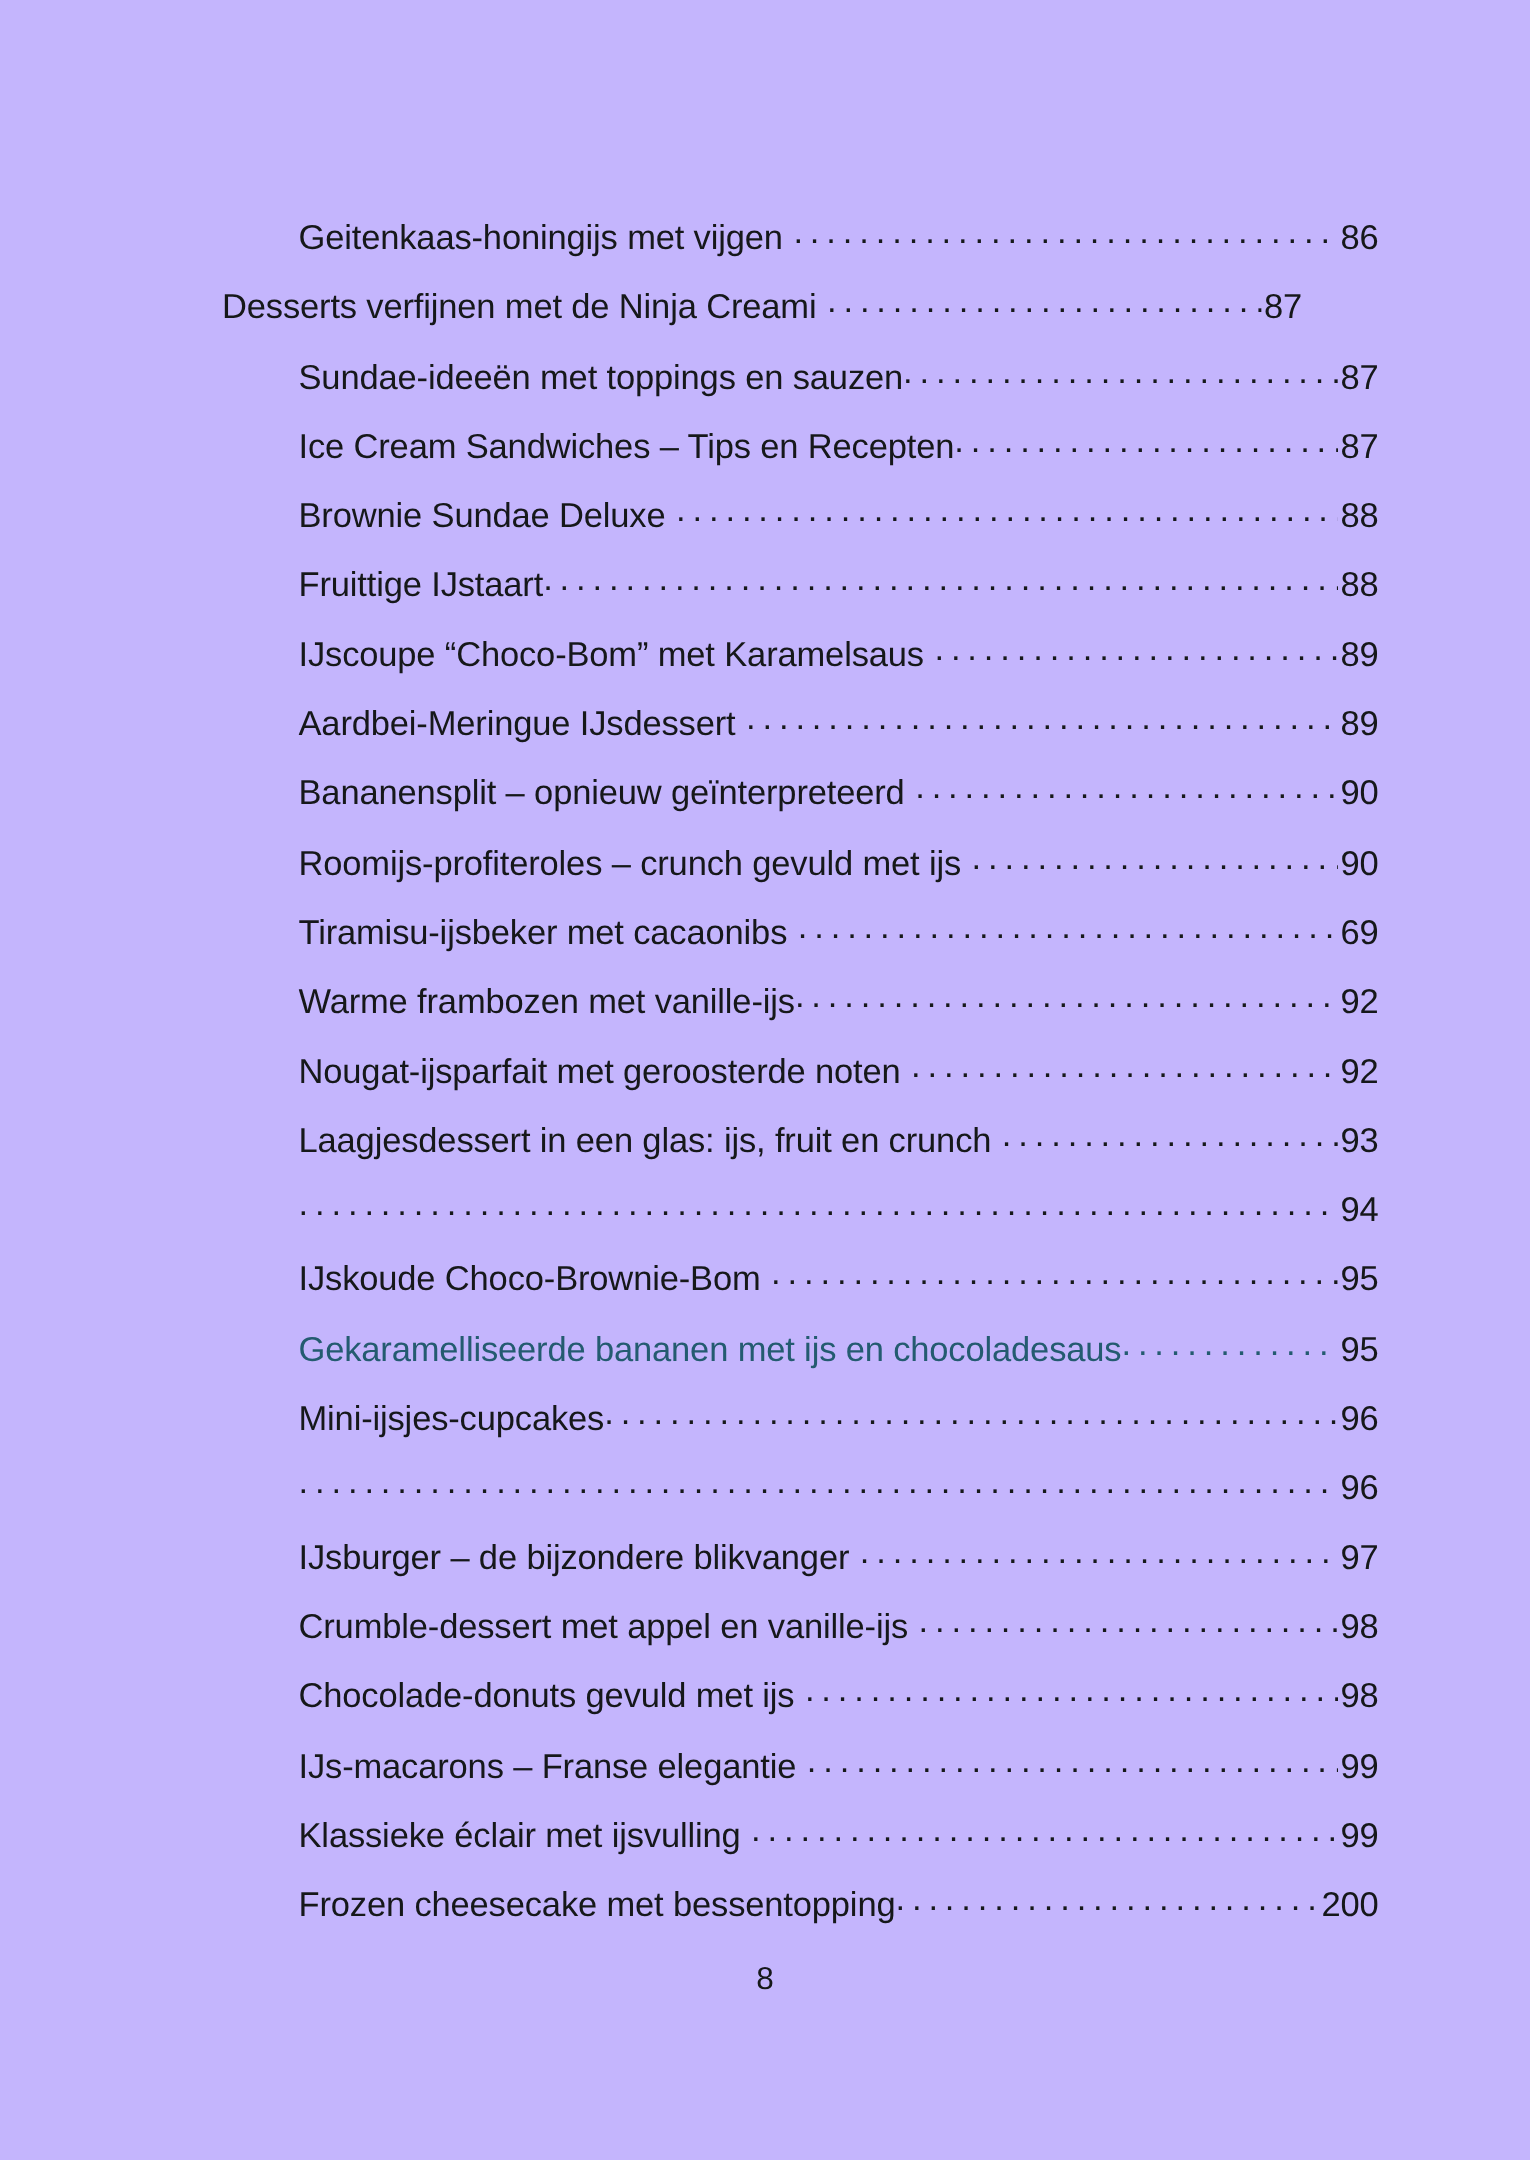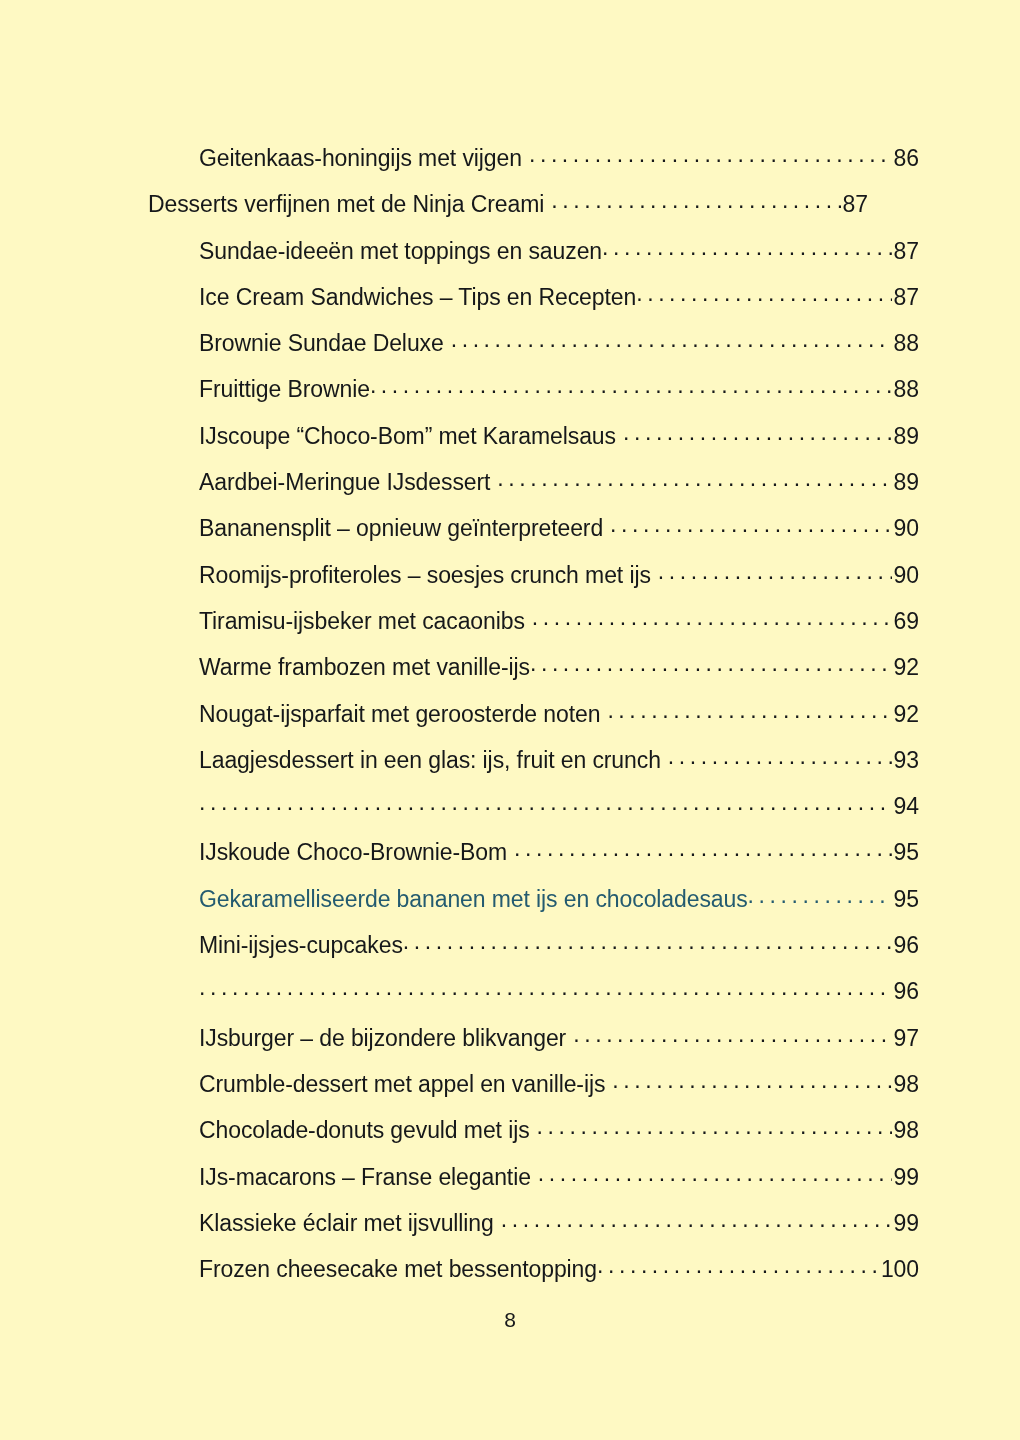--- a/index.html
+++ b/index.html
@@ -14,21 +14,21 @@
     position: relative;
     overflow: hidden;
     font-family: "Liberation Sans", "DejaVu Sans", sans-serif;
     color: #16181a;
     -webkit-font-smoothing: antialiased;
   }
 
   .page {
     position: absolute;
     inset: 0;
-    background: #fef9c3;
+    background: #c4b5fd;
   }
 
   
   .toc {
     position: absolute;
     left: 148px;
     top: 143px;
     width: 720px;
   }
 
@@ -130,41 +130,41 @@
         <span class="entry-title">Ice Cream Sandwiches – Tips en Recepten</span>
         <span class="entry-leader"></span>
         <span class="entry-page">87</span>
       </div>
       <div class="toc-entry level-2">
         <span class="entry-title gap-after">Brownie Sundae Deluxe</span>
         <span class="entry-leader"></span>
         <span class="entry-page">88</span>
       </div>
       <div class="toc-entry level-2">
-        <span class="entry-title">Fruittige Brownie</span>
+        <span class="entry-title">Fruittige IJstaart</span>
         <span class="entry-leader"></span>
         <span class="entry-page">88</span>
       </div>
       <div class="toc-entry level-2">
         <span class="entry-title gap-after">IJscoupe “Choco-Bom” met Karamelsaus</span>
         <span class="entry-leader"></span>
         <span class="entry-page">89</span>
       </div>
       <div class="toc-entry level-2">
         <span class="entry-title gap-after">Aardbei-Meringue IJsdessert</span>
         <span class="entry-leader"></span>
         <span class="entry-page">89</span>
       </div>
       <div class="toc-entry level-2">
         <span class="entry-title gap-after">Bananensplit – opnieuw geïnterpreteerd</span>
         <span class="entry-leader"></span>
         <span class="entry-page">90</span>
       </div>
       <div class="toc-entry level-2">
-        <span class="entry-title gap-after">Roomijs-profiteroles – soesjes crunch met ijs</span>
+        <span class="entry-title gap-after">Roomijs-profiteroles – crunch gevuld met ijs</span>
         <span class="entry-leader"></span>
         <span class="entry-page">90</span>
       </div>
       <div class="toc-entry level-2">
         <span class="entry-title gap-after">Tiramisu-ijsbeker met cacaonibs</span>
         <span class="entry-leader"></span>
         <span class="entry-page">69</span>
       </div>
       <div class="toc-entry level-2">
         <span class="entry-title">Warme frambozen met vanille-ijs</span>
@@ -225,19 +225,19 @@
         <span class="entry-page">99</span>
       </div>
       <div class="toc-entry level-2">
         <span class="entry-title gap-after">Klassieke éclair met ijsvulling</span>
         <span class="entry-leader"></span>
         <span class="entry-page">99</span>
       </div>
       <div class="toc-entry level-2">
         <span class="entry-title">Frozen cheesecake met bessentopping</span>
         <span class="entry-leader"></span>
-        <span class="entry-page">100</span>
+        <span class="entry-page">200</span>
       </div>
     </nav>
 
   <div class="folio">8</div>
 
 </div>
 
 </body></html>

